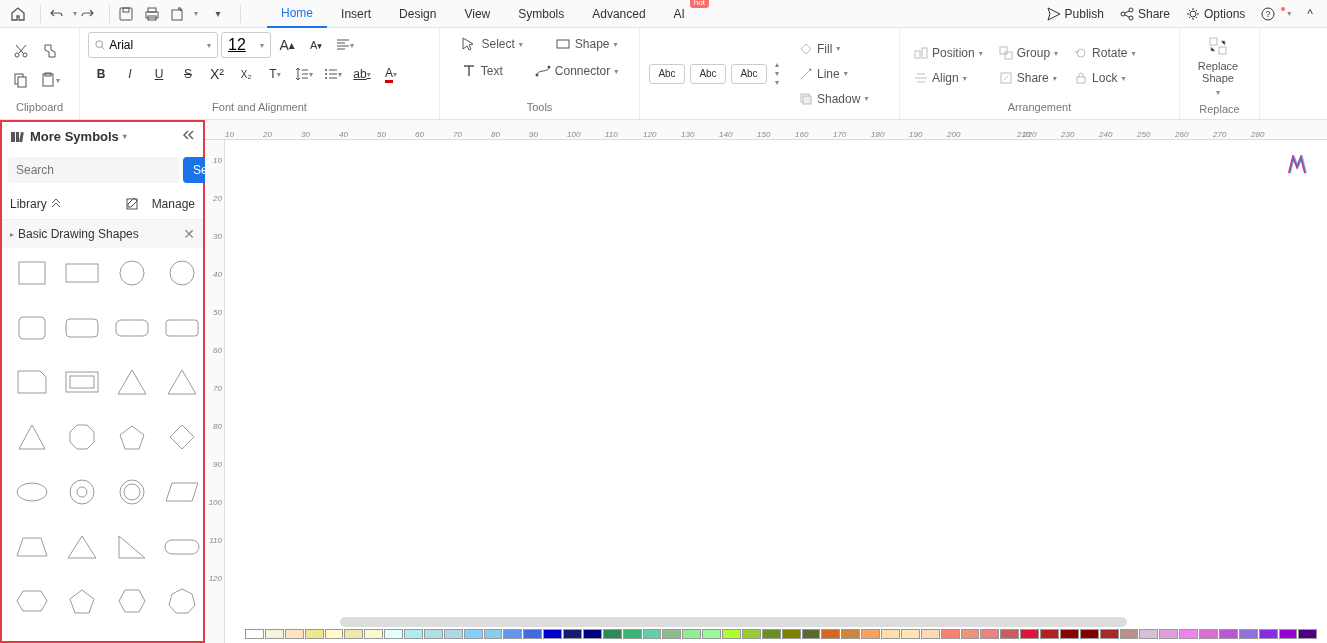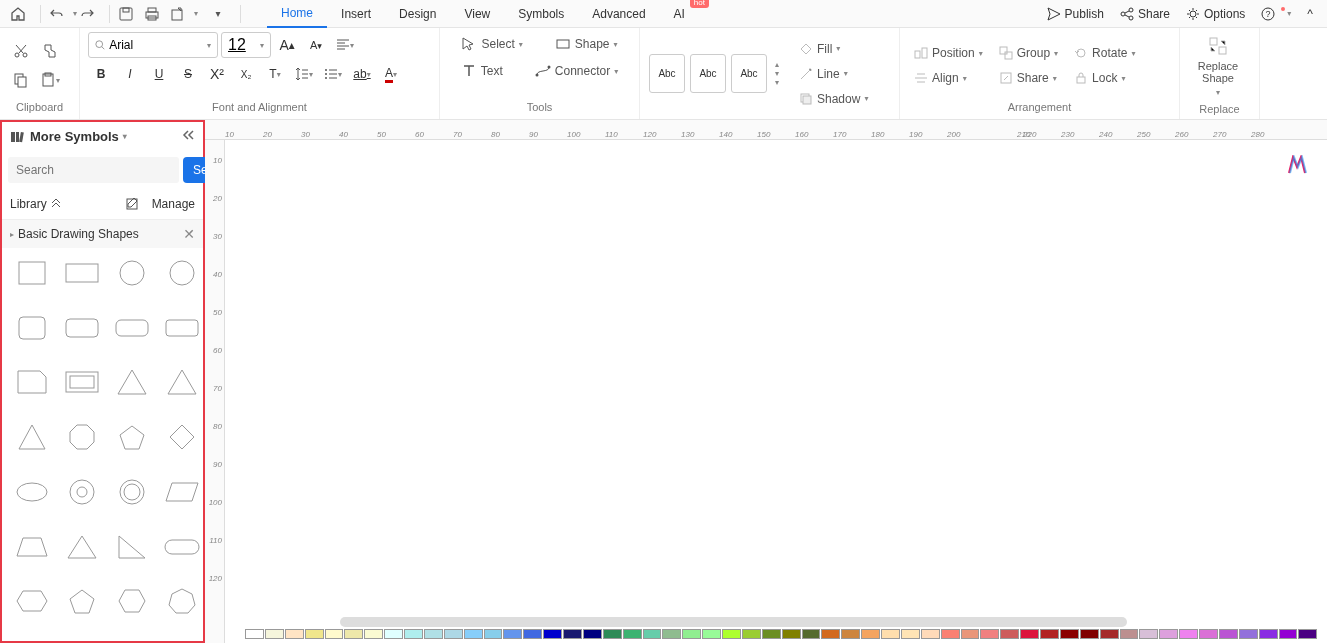--- a/index.html
+++ b/index.html
@@ -28,21 +28,21 @@
     .ribbon-row { display: flex; gap: 3px; align-items: center; }
     .ribbon-col { display: flex; flex-direction: column; gap: 3px; }
     
     .font-select { display: flex; align-items: center; border: 1px solid #ccc; border-radius: 3px; padding: 2px 6px; width: 130px; height: 26px; }
     .font-select input { border: none; outline: none; width: 100%; font-size: 12px; }
     .size-select { display: flex; align-items: center; border: 1px solid #ccc; border-radius: 3px; padding: 2px 6px; width: 50px; height: 26px; }
     .size-select input { border: none; outline: none; width: 100%; font-size: 16px; text-decoration: underline; }
     
     .fmt-btn { width: 26px; height: 26px; display: flex; align-items: center; justify-content: center; cursor: pointer; border-radius: 3px; }
     
-    .style-box { width: 36px; height: 39px; border: 1px solid #ccc; border-radius: 3px; display: flex; align-items: center; justify-content: center; font-size: 10px; cursor: pointer; margin: 1px; }
+    .style-box { width: 36px; height: 20px; border: 1px solid #ccc; border-radius: 3px; display: flex; align-items: center; justify-content: center; font-size: 10px; cursor: pointer; margin: 1px; }
     
     .light { color: #bbb; }
     
     
     .main { display: flex; height: calc(643px - 120px); position: relative; }
     
     .symbols-panel { width: 205px; border: 2px solid #e63946; display: flex; flex-direction: column; background: #fff; position: relative; }
     .panel-header { display: flex; align-items: center; padding: 6px 8px; font-weight: bold; font-size: 13px; }
     .panel-collapse { margin-left: auto; cursor: pointer; color: #666; }
     .search-row { display: flex; padding: 6px; gap: 4px; align-items: center; }

